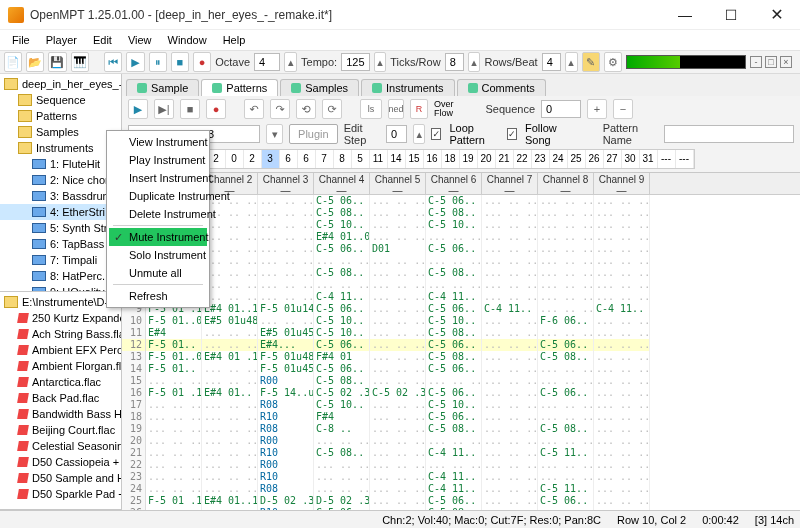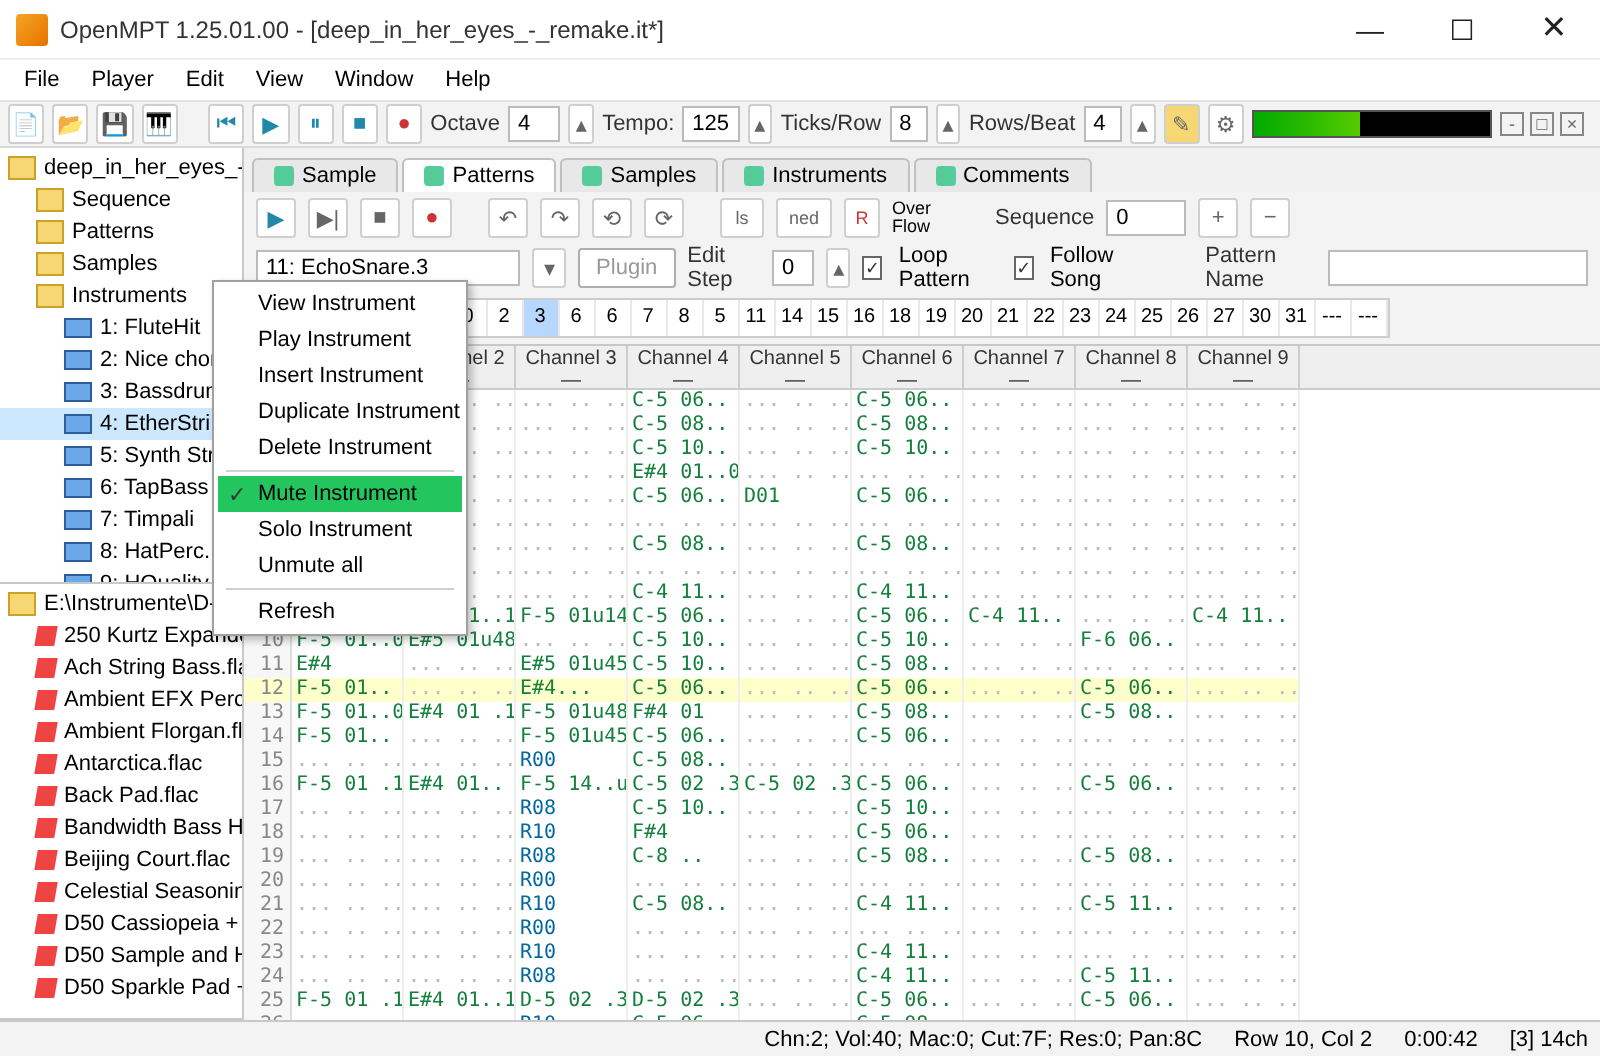--- a/index.html
+++ b/index.html
@@ -46,21 +46,21 @@
 .chan{width:56px;border-right:1px solid #ccc;text-align:center;font-size:10px;line-height:11px;padding-top:1px;color:#333}
 .pgrid{display:flex;font-family:Consolas,monospace;font-size:10px}
 .rownums{width:24px;background:#f7f7f7;border-right:1px solid #ddd}
 .rownums div{height:12px;line-height:12px;text-align:right;padding-right:3px;color:#888}
 .col{width:56px;border-right:1px solid #eee}
 .cell{height:12px;line-height:12px;padding-left:2px;white-space:nowrap;overflow:hidden;color:#bbb}
 .cell.note{color:#15803d}
 .cell.n2{color:#0369a1}
 .status{height:18px;border-top:1px solid #c8c8c8;background:#f3f3f3;display:flex;align-items:center;padding:0 6px;font-size:11px;gap:16px}
 .status .spacer{flex:1}
-.ctxmenu{position:absolute;left:106px;top:140px;width:128px;background:#fff;border:1px solid #a0a0a0;box-shadow:2px 2px 4px rgba(0,0,0,.25);z-index:100;padding:2px;font-size:11px}
+.ctxmenu{position:absolute;left:106px;top:130px;width:104px;background:#fff;border:1px solid #a0a0a0;box-shadow:2px 2px 4px rgba(0,0,0,.25);z-index:100;padding:2px;font-size:11px}
 .ctxitem{padding:3px 20px;white-space:nowrap}
 .ctxitem.sel{background:#22c55e}
 .ctxsep{height:1px;background:#d0d0d0;margin:2px 4px}
 .ctxchk{position:relative}
 .ctxchk::before{content:"✓";position:absolute;left:5px;color:#333}
 </style>
 </head>
 <body>
 
 <div class="titlebar">
@@ -260,21 +260,21 @@
         <div class="tbtn">▶|</div>
         <div class="tbtn">■</div>
         <div class="tbtn" style="color:#c33">●</div>
         <div style="width:6px"></div>
         <div class="tbtn">↶</div>
         <div class="tbtn">↷</div>
         <div class="tbtn">⟲</div>
         <div class="tbtn">⟳</div>
         <div style="width:6px"></div>
         <div class="tbtn" style="width:22px;font-size:9px">ls</div>
-        <div class="tbtn" style="width:28px;font-size:9px">ned</div>
+        <div class="tbtn" style="width:16px;font-size:9px">ned</div>
         <div class="tbtn" style="width:18px;font-size:9px;color:#c33">R</div>
         <div style="font-size:9px;line-height:9px"><span>Over</span><br><span>Flow</span></div>
         <div style="width:20px"></div>
         <span class="lbl">Sequence</span>
         <div class="input" style="width:40px">0</div>
         <div class="tbtn">+</div>
         <div class="tbtn">−</div>
       </div>
       <div class="tb-row">
         <div class="input" style="width:160px">11: EchoSnare.3</div>

